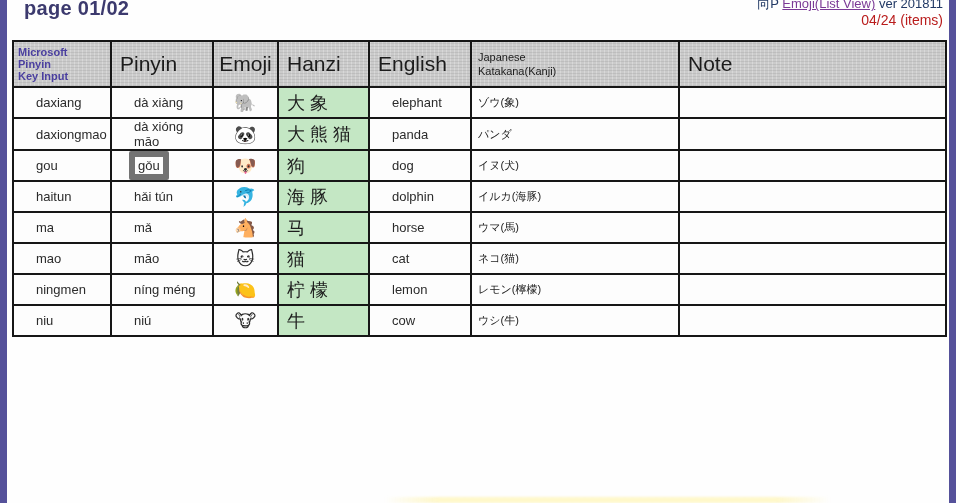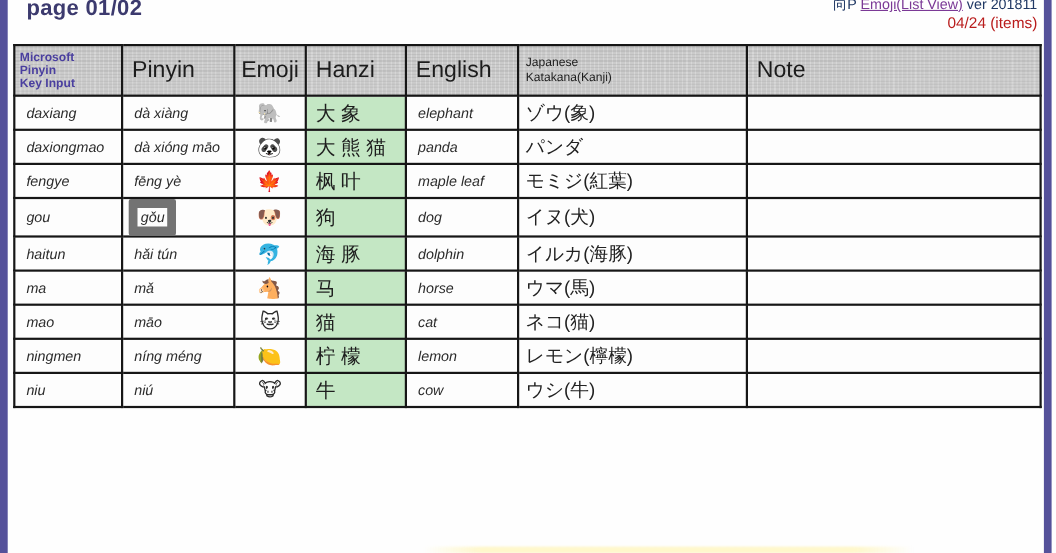--- a/index.html
+++ b/index.html
@@ -33,28 +33,28 @@
   }
   th.h-keyinput { font-size:11px; line-height:12px; color:#4a3f9f; padding-left:4px;
                   white-space:pre-line; font-weight:700;margin-top:10px; }
   th.h-big   { font-size:21px; color:#1c1c1c; padding-left:8px; }
   th.h-emoji { text-align:center; padding-left:0; }
   th.h-japanese { font-size:11px; line-height:14px; color:#1c1c1c; padding-left:6px;
                   white-space:pre-line; }
 
   tbody td { height:31px; font-size:13px; color:#2b2b2b; vertical-align:middle;
              background:#fdfdfd; }
-  td.c-keyinput, td.c-pinyin, td.c-english { padding-left:10px;font-style:italic; }
+  td.c-keyinput, td.c-pinyin, td.c-english { padding-left:22px; }
   td.c-emoji { text-align:center; font-size:18px;
                font-family:"DejaVu Sans",sans-serif; }
   td.c-hanzi { background:#c4e7c4; font-family:"Liberation Serif","DejaVu Serif",serif;
                font-size:18px; letter-spacing:5px; color:#1e1e1e; padding-left:8px; }
-  td.c-japanese { font-size:17px; padding-left:6px; color:#222; }
+  td.c-japanese { font-size:11px; padding-left:6px; color:#222; }
 
-  .red-box { display:inline-block; min-width:40px; border:8px solid #737373;
+  .red-box { display:inline-block; min-width:40px; border:6px solid #737373;
              border-radius:2px; padding:1px 2px 1px 3px; margin-left:-5px; }
 
   .cutoff-artifact { position:absolute; left:385px; top:497px; width:445px; height:6px;
                      background:linear-gradient(90deg, rgba(255,242,160,0) 0%,
                        rgba(255,242,160,0.55) 12%, rgba(255,242,160,0.55) 88%,
                        rgba(255,242,160,0) 100%); filter:blur(1px); }
 </style>
 </head>
 <body>
 
@@ -109,29 +109,20 @@
         <tr>
       <td class="c-keyinput">daxiongmao</td>
       <td class="c-pinyin"><span>dà xióng māo</span></td>
       <td class="c-emoji">🐼</td>
       <td class="c-hanzi">大熊猫</td>
       <td class="c-english">panda</td>
       <td class="c-japanese">パンダ</td>
       <td class="c-note"></td>
     </tr>
         <tr>
-      <td class="c-keyinput">fengye</td>
-      <td class="c-pinyin"><span>fēng yè</span></td>
-      <td class="c-emoji">🍁</td>
-      <td class="c-hanzi">枫叶</td>
-      <td class="c-english">maple leaf</td>
-      <td class="c-japanese">モミジ(紅葉)</td>
-      <td class="c-note"></td>
-    </tr>
-        <tr>
       <td class="c-keyinput">gou</td>
       <td class="c-pinyin"><span class="red-box">gǒu</span></td>
       <td class="c-emoji">🐶</td>
       <td class="c-hanzi">狗</td>
       <td class="c-english">dog</td>
       <td class="c-japanese">イヌ(犬)</td>
       <td class="c-note"></td>
     </tr>
         <tr>
       <td class="c-keyinput">haitun</td>

